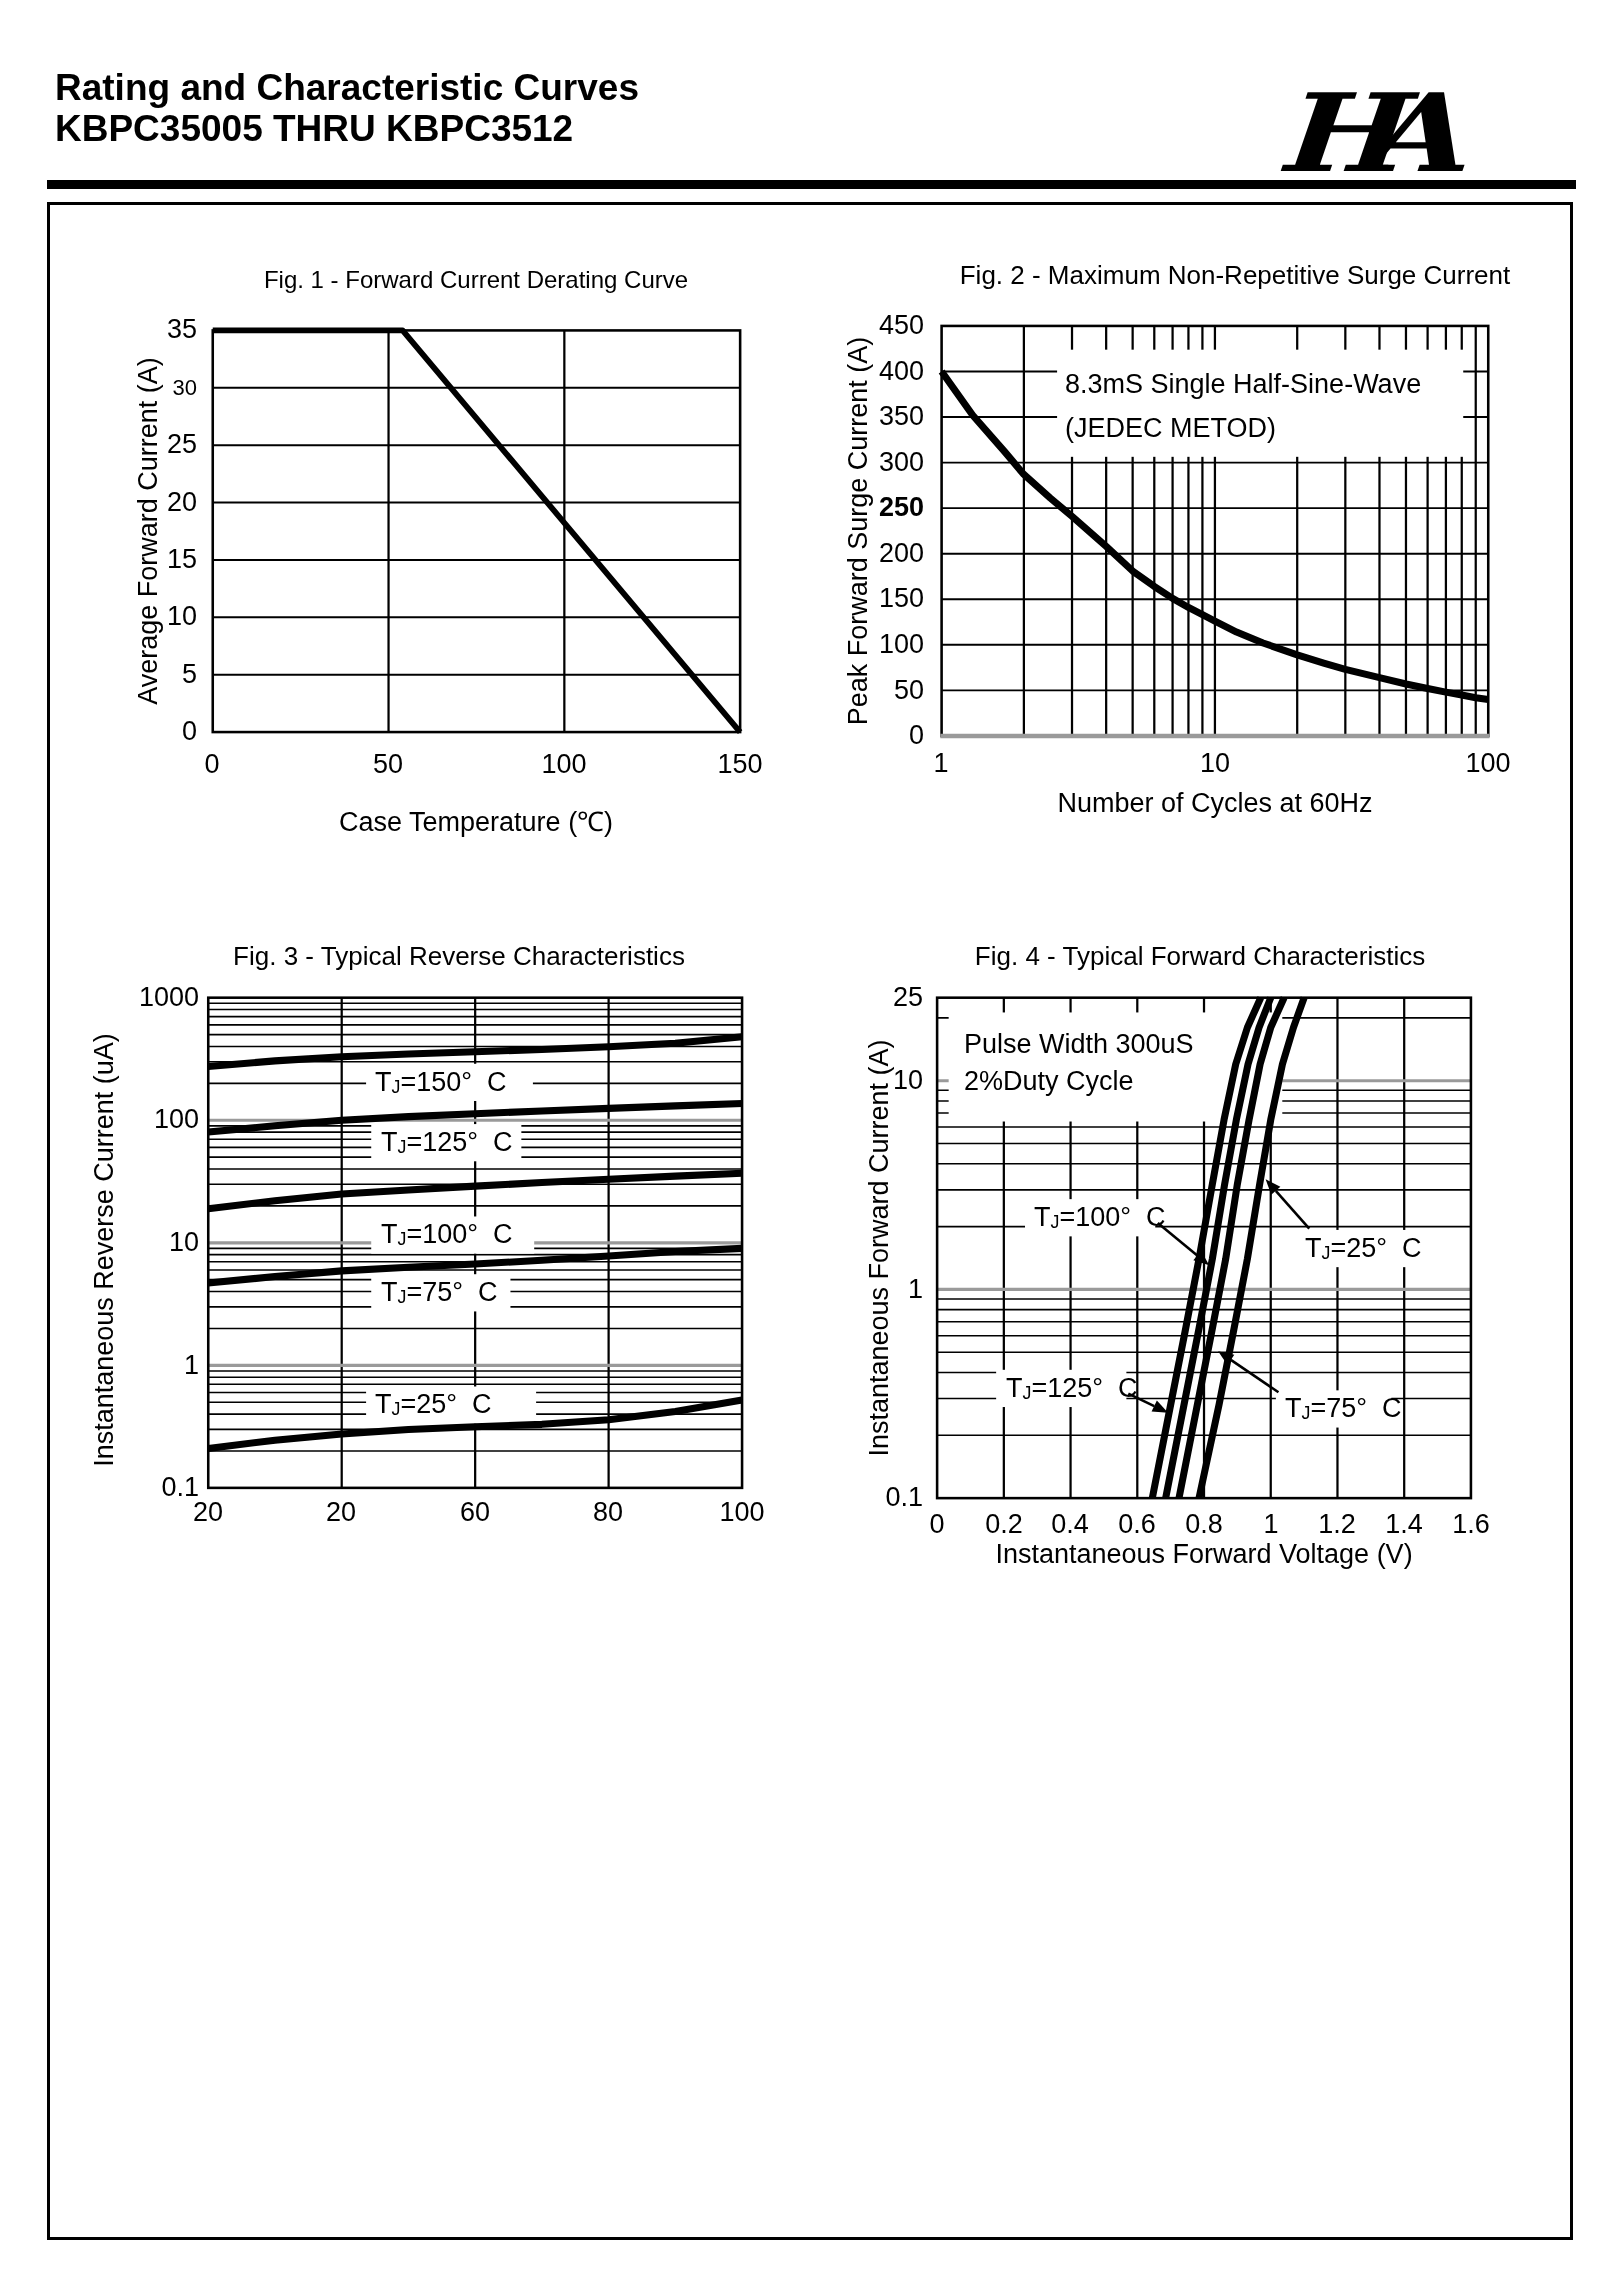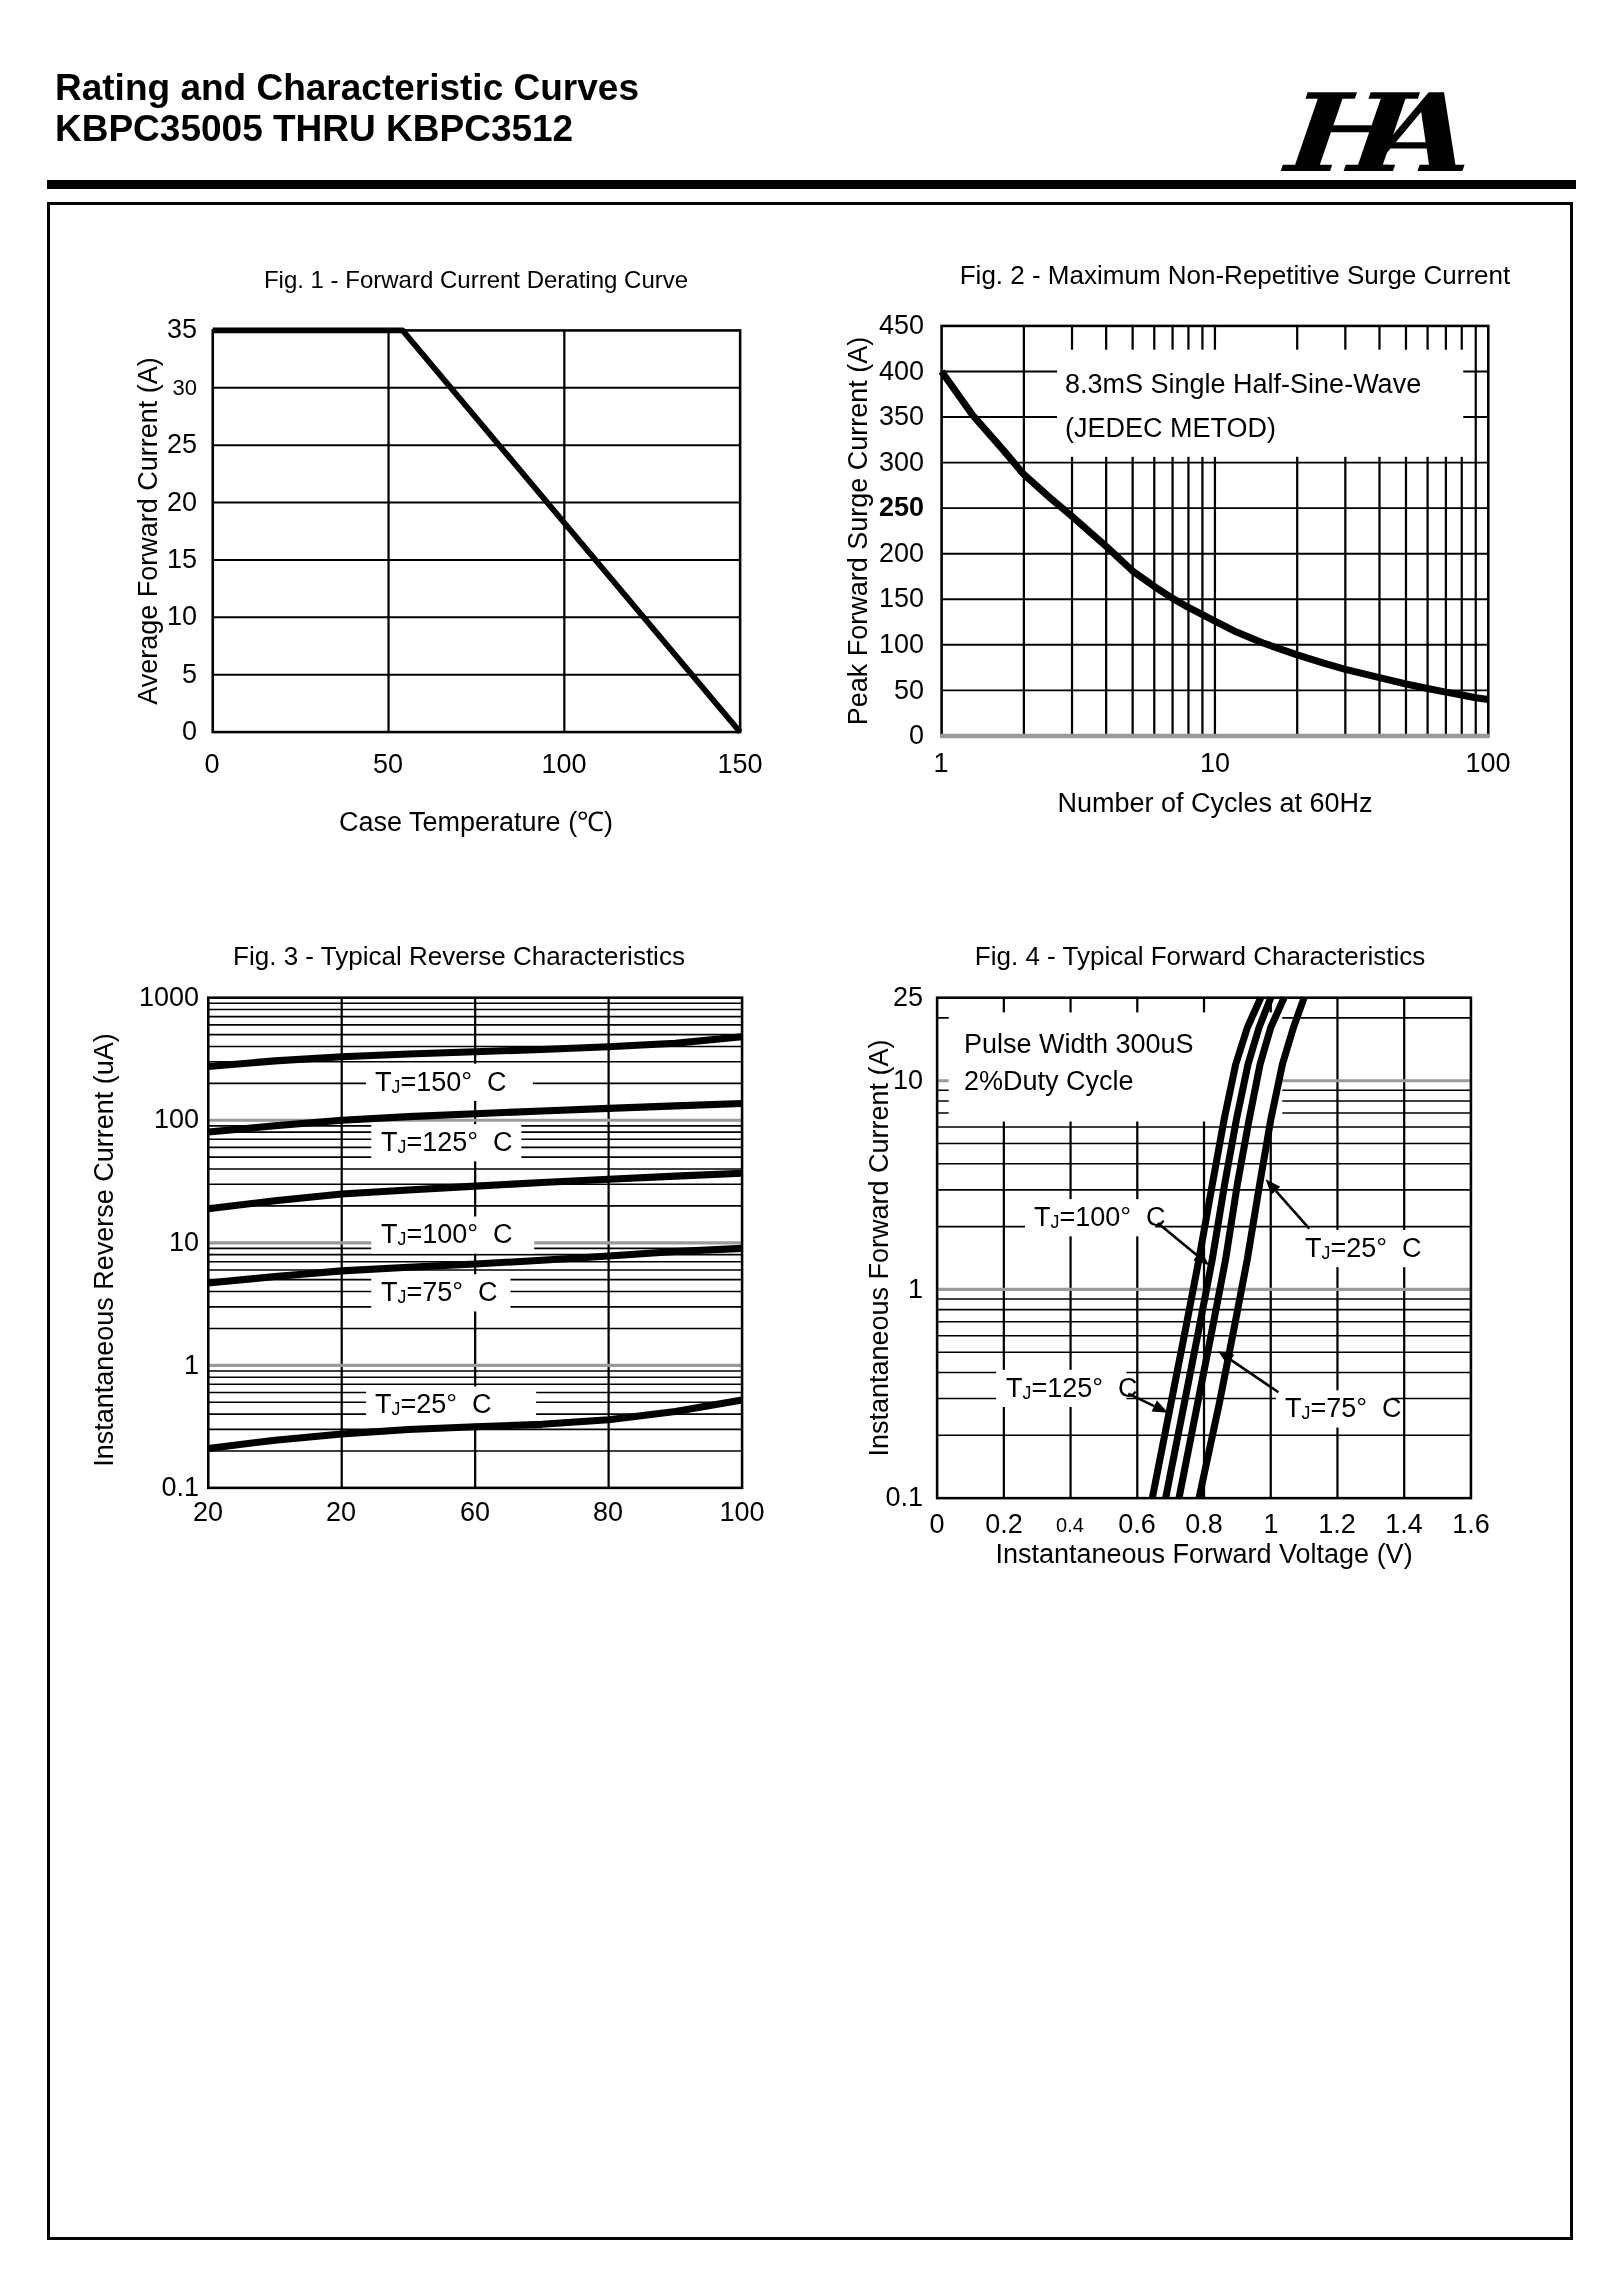--- a/index.html
+++ b/index.html
@@ -214,21 +214,21 @@
       <div class="lbl lft" style="left: 375px; top: 1083px; font-size: 27px;">T<span class="subJ">J</span>=150°  C</div>
       <div class="lbl lft" style="left: 381px; top: 1143px; font-size: 27px;">T<span class="subJ">J</span>=125°  C</div>
       <div class="lbl lft" style="left: 381px; top: 1235px; font-size: 27px;">T<span class="subJ">J</span>=100°  C</div>
       <div class="lbl lft" style="left: 381px; top: 1293px; font-size: 27px;">T<span class="subJ">J</span>=75°  C</div>
       <div class="lbl lft" style="left: 375px; top: 1405px; font-size: 27px;">T<span class="subJ">J</span>=25°  C</div>
       <div class="lbl ctr" style="left: 1200px; top: 956px; font-size: 26px;">Fig. 4 - Typical Forward Characteristics</div>
       <div class="lbl ctr" style="left: 1204px; top: 1555px; font-size: 27px;">Instantaneous Forward Voltage (V)</div>
       <div class="lbl rot" style="left: 880px; top: 1248px; font-size: 27px;">Instantaneous Forward Current (A)</div>
       <div class="lbl ctr" style="left: 937px; top: 1525px; font-size: 27px;">0</div>
       <div class="lbl ctr" style="left: 1004px; top: 1525px; font-size: 27px;">0.2</div>
-      <div class="lbl ctr" style="left: 1070px; top: 1525px; font-size: 20px;">0.4</div>
+      <div class="lbl ctr" style="left: 1070px; top: 1525px; font-size: 27px;">0.4</div>
       <div class="lbl ctr" style="left: 1137px; top: 1525px; font-size: 27px;">0.6</div>
       <div class="lbl ctr" style="left: 1204px; top: 1525px; font-size: 27px;">0.8</div>
       <div class="lbl ctr" style="left: 1271px; top: 1525px; font-size: 27px;">1</div>
       <div class="lbl ctr" style="left: 1337px; top: 1525px; font-size: 27px;">1.2</div>
       <div class="lbl ctr" style="left: 1404px; top: 1525px; font-size: 27px;">1.4</div>
       <div class="lbl ctr" style="left: 1471px; top: 1525px; font-size: 27px;">1.6</div>
       <div class="lbl rgt" style="left: 923px; top: 998px; font-size: 27px;">25</div>
       <div class="lbl rgt" style="left: 923px; top: 1081px; font-size: 27px;">10</div>
       <div class="lbl rgt" style="left: 923px; top: 1290px; font-size: 27px;">1</div>
       <div class="lbl rgt" style="left: 923px; top: 1498px; font-size: 27px;">0.1</div>

